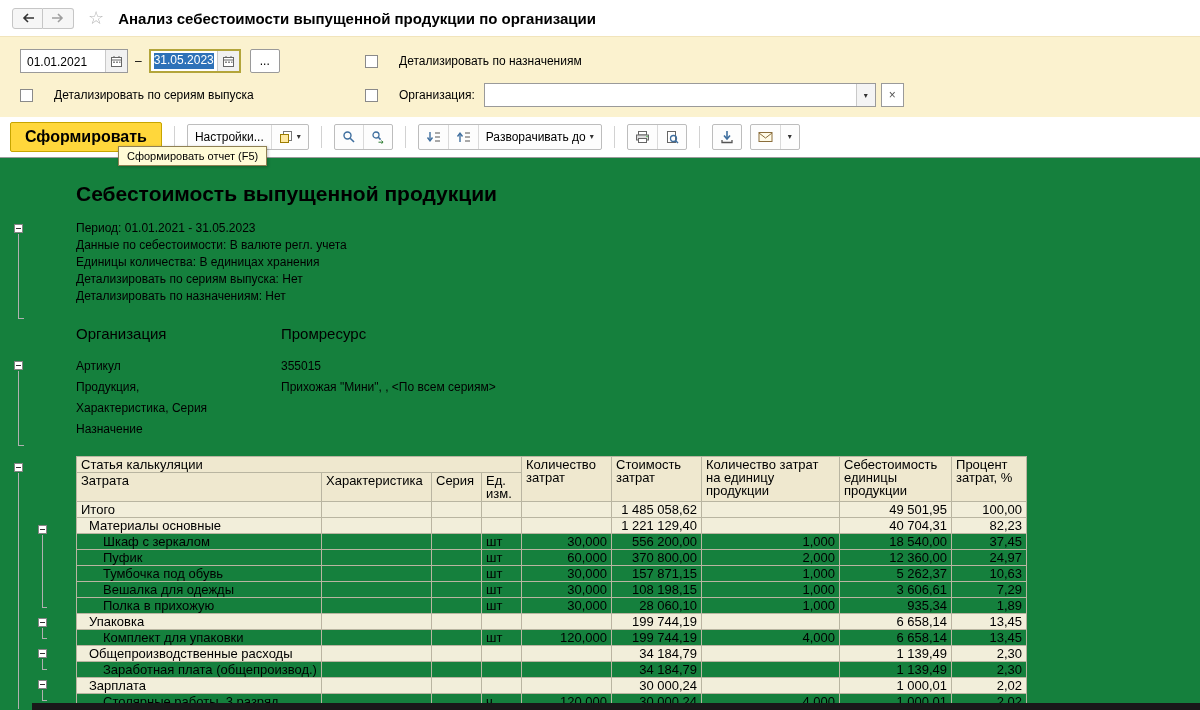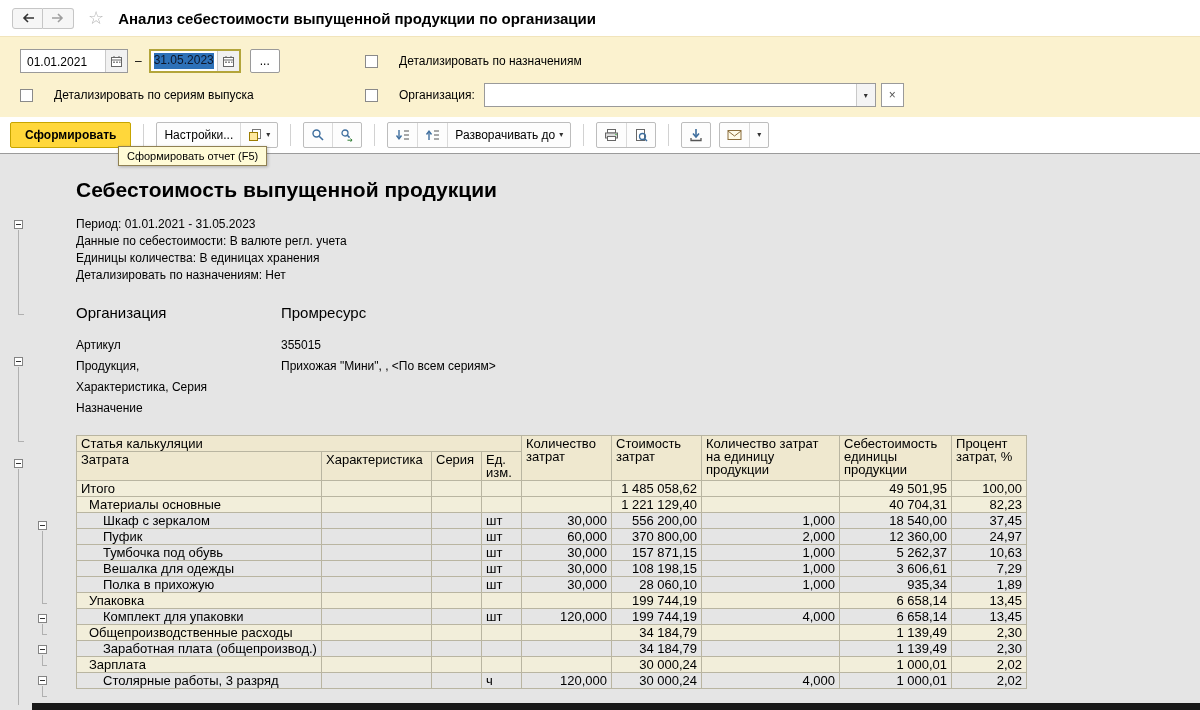--- a/index.html
+++ b/index.html
@@ -22,54 +22,54 @@
 
   
   .filter-panel { background:#fbf2cf; border-top:1px solid #f1e4bb; padding:10px 0 8px 20px; flex:none; }
   .f-row { display:flex; align-items:center; min-height:28px; }
   .f-row.first { margin-bottom:6px; }
   .f-col1 { width:345px; flex:none; display:flex; align-items:center; }
   .date-field { display:flex; align-items:stretch; border:1px solid #9a9a9a; background:#fff; height:24px; }
   .date-field.focused { border:2px solid #b3a53a; }
   .date-text { width:84px; padding:5px 4px 0 6px; font-size:12px; cursor:text; }
   .date-field.focused .date-text { width:auto; padding:0; margin:2px 3px; }
-  .date-text.selected { background:#2d71b8; color:#0f172a; padding:3px 4px 0 4px; }
+  .date-text.selected { background:#2d71b8; color:#ffffff; padding:3px 4px 0 4px; }
   .cal-btn { width:22px; border:none; border-left:1px solid #c9c9c9; background:#f1f1f1;
              display:flex; align-items:center; justify-content:center; cursor:pointer; }
   .dash { margin:0 7px; }
   .more-btn { width:30px; height:24px; margin-left:9px; border:1px solid #9a9a9a; background:#fff;
               border-radius:2px; cursor:pointer; font-size:12px; }
   .cb { display:flex; align-items:center; gap:21px; cursor:pointer; white-space:nowrap; }
   .cb-box { width:13px; height:13px; border:1px solid #8a8a8a; background:#fff; flex:none; }
   .combo { width:392px; height:24px; flex:none; border:1px solid #9a9a9a; background:#fff;
            display:flex; margin-left:9px; }
   .combo input { flex:1; border:none; outline:none; padding:0 6px; font:inherit; background:transparent; }
   .combo-btn { width:19px; border:none; border-left:1px solid #c9c9c9; background:#f4f4f4;
                font-size:8px; color:#444; cursor:pointer; }
   .clear-btn { width:23px; height:24px; margin-left:5px; border:1px solid #9a9a9a; background:#fff;
                color:#555; font-size:12px; cursor:pointer; }
 
   
   .toolbar { display:flex; align-items:center; gap:8px; padding:5px 10px; background:#fff;
              border-bottom:1px solid #9b9b9b; flex:none; }
   .generate-btn { background:#ffd73b; border:1px solid #c7a500; border-radius:2px; font-weight:bold;
-                  font-family:inherit; font-size:12px; padding:5px 14px; cursor:pointer; }
+                  font-family:inherit; font-size:16px; padding:5px 14px; cursor:pointer; }
   .btn-group { display:flex; border:1px solid #bdbdbd; border-radius:2px; background:#fdfdfd; }
   .tb-btn { display:flex; align-items:center; gap:4px; padding:4px 7px; border:none; background:transparent;
             font-family:inherit; font-size:12px; cursor:pointer; height:24px; }
   .tb-btn + .tb-btn { border-left:1px solid #dadada; }
   .caret { font-size:8px; color:#333; line-height:1; }
   .sep { width:1px; height:22px; background:#d2d2d2; margin:0 4px; flex:none; }
 
   .tooltip { position:absolute; left:118px; top:146px; z-index:30; background:#fffbd6;
              border:1px solid #8f8053; padding:3px 8px; font-size:11px;
              box-shadow:1px 1px 3px rgba(0,0,0,.25); white-space:nowrap; }
 
   
-  .report-wrap { flex:1; display:flex; position:relative; overflow:hidden; background:#e5e5e5;justify-content:flex-end; }
+  .report-wrap { flex:1; display:flex; position:relative; overflow:hidden; background:#15803d;justify-content:flex-end; }
   .gutter { width:60px; flex:none; position:relative; }
   .minus-box { position:absolute; width:9px; height:9px; border:1px solid #848484; background:#fff; cursor:pointer; }
   .minus-box::after { content:""; position:absolute; left:1px; right:1px; top:3px; height:1px; background:#333; }
   .tline { position:absolute; background:#b0b0b0; }
 
   .report { flex:1; padding:10px 20px 0 16px; overflow:hidden; }
   .report h2 { font-size:21px; font-weight:bold; margin:14px 0 14px; }
   .params { display:flex; line-height:17px; }
   .params-label { width:82px; flex:none; }
   .org-row { display:flex; margin-top:20px; font-size:15px; }
@@ -287,20 +287,21 @@
     </div>
 
     <div class="report">
       <h2>Себестоимость выпущенной продукции</h2>
 
       <div class="params">
         <div class="params-lines">
           <div>Период: 01.01.2021 - 31.05.2023</div>
           <div>Данные по себестоимости: В валюте регл. учета</div>
           <div>Единицы количества: В единицах хранения</div>
+          <div>Детализировать по сериям выпуска: Нет</div>
           <div>Детализировать по назначениям: Нет</div>
         </div>
       </div>
 
       <div class="org-row">
         <div class="lbl">Организация</div>
         <div>Промресурс</div>
       </div>
 
       <div class="article-grid">

